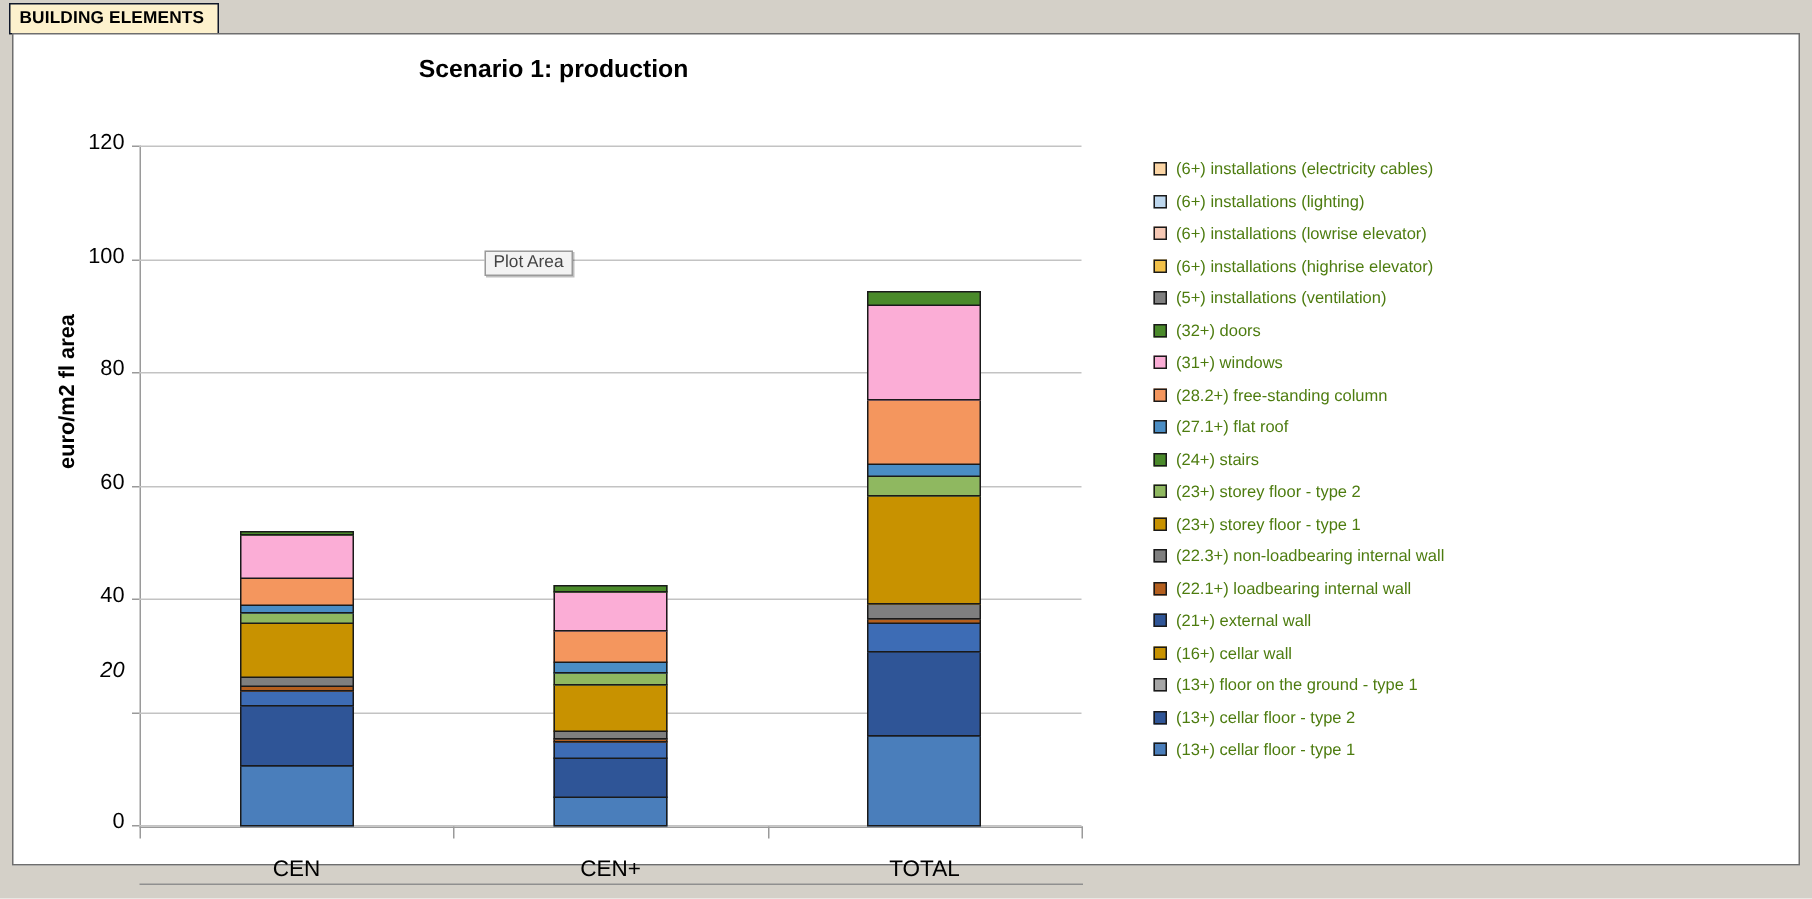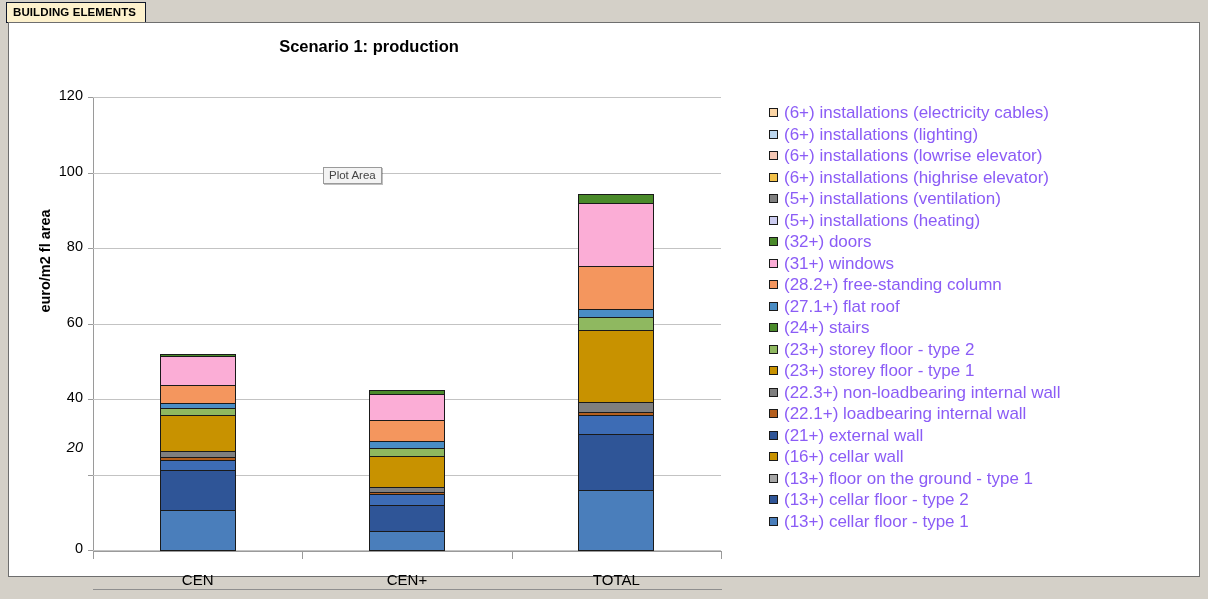--- a/index.html
+++ b/index.html
@@ -78,21 +78,21 @@
 
   
   #legend{position:absolute;left:760px;top:80px;width:420px;}
   .legend-item{position:relative;height:21.5px;white-space:nowrap;}
   .legend-swatch{
     position:absolute;left:0;top:5px;width:9px;height:9px;
     border:1px solid #1a1a1a;box-sizing:border-box;
   }
   .legend-text{
     position:absolute;left:15px;top:0;
-    font-size:17px;color:#8b5cf6;line-height:20px;
+    font-size:11px;color:#4d7c0f;line-height:20px;
   }
 </style>
 </head>
 <body>
 
 <div id="root">
 
   <div id="tabstrip">
     <div id="sheet-tab">BUILDING ELEMENTS</div>
   </div>
@@ -199,24 +199,20 @@
         </div>
         <div class="legend-item">
           <span class="legend-swatch" style="background: rgb(242, 193, 74);"></span>
           <span class="legend-text">(6+) installations (highrise elevator)</span>
         </div>
         <div class="legend-item">
           <span class="legend-swatch" style="background: rgb(128, 128, 128);"></span>
           <span class="legend-text">(5+) installations (ventilation)</span>
         </div>
         <div class="legend-item">
-          <span class="legend-swatch" style="background: rgb(204, 204, 240);"></span>
-          <span class="legend-text">(5+) installations (heating)</span>
-        </div>
-        <div class="legend-item">
           <span class="legend-swatch" style="background: rgb(74, 138, 42);"></span>
           <span class="legend-text">(32+) doors</span>
         </div>
         <div class="legend-item">
           <span class="legend-swatch" style="background: rgb(251, 173, 214);"></span>
           <span class="legend-text">(31+) windows</span>
         </div>
         <div class="legend-item">
           <span class="legend-swatch" style="background: rgb(244, 150, 94);"></span>
           <span class="legend-text">(28.2+) free-standing column</span>

